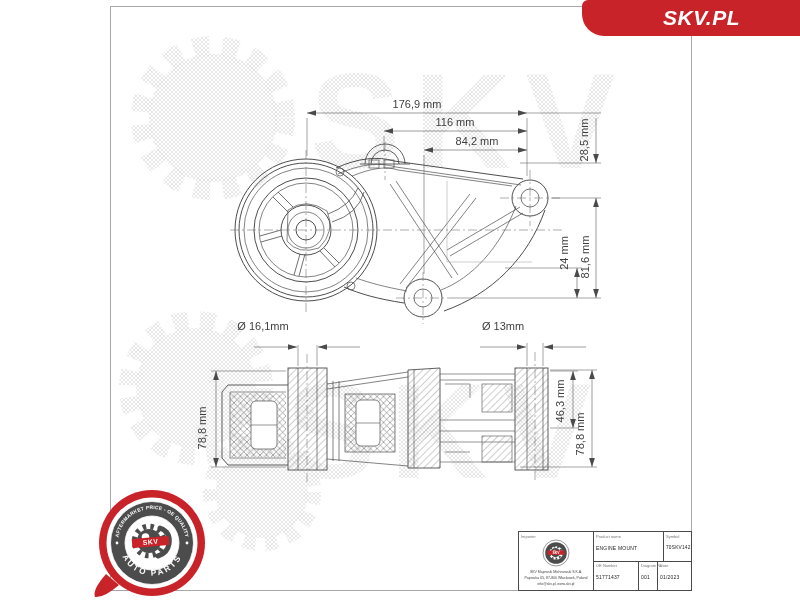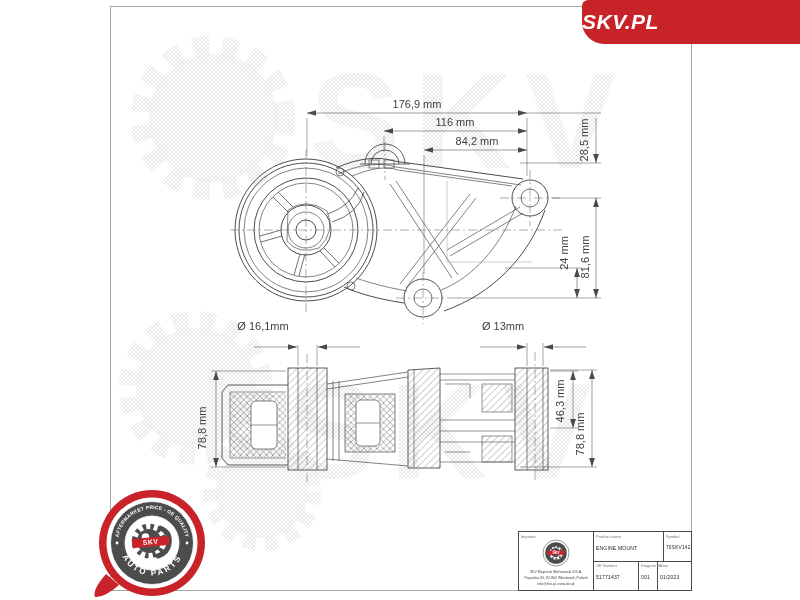--- a/index.html
+++ b/index.html
@@ -1,23 +1,23 @@
 <!DOCTYPE html>
 <html><head>
 <meta charset="utf-8">
 <style>
   html,body{margin:0;padding:0;}
   body{width:800px;height:600px;background:#fff;position:relative;overflow:hidden;
        font-family:"Liberation Sans", sans-serif;}
   .sheet-frame{position:absolute;left:110px;top:6px;width:580px;height:583px;
        border:1px solid #a8a8a8;background:transparent;}
   svg{position:absolute;left:0;top:0;}
-  .brand-box{position:absolute;left:582px;top:0;width:218px;height:44px;
-       border-radius:6px 0 0 22px;display:flex;align-items:center;justify-content:flex-start;
-       padding-right:118px;box-sizing:border-box;}
+  .brand-box{position:absolute;left:582px;top:0;width:218px;height:36px;
+       border-radius:6px 0 0 22px;display:flex;align-items:center;justify-content:flex-end;
+       padding-right:60px;box-sizing:border-box;}
   .brand-text{color:#fff;font-weight:800;font-style:italic;font-size:21px;letter-spacing:.5px;}
   .badge-wrap{position:absolute;left:86px;top:486px;width:132px;height:114px;}
   .tblock{position:absolute;left:518px;top:531px;width:172px;height:58px;
        border:1px solid #4a4a4a;background:#fff;box-sizing:content-box;font-family:"Liberation Sans",sans-serif;}
   .tb-line{position:absolute;background:#4a4a4a;}
   .tb-label{position:absolute;font-size:4px;color:#777;white-space:nowrap;}
   .tb-value{position:absolute;font-size:5px;color:#1d1d1d;white-space:nowrap;letter-spacing:.2px;}
   .tb-addr{position:absolute;font-size:3.8px;color:#444;width:74px;text-align:center;white-space:nowrap;transform:scale(.92);transform-origin:center;}
 </style>
 </head>

